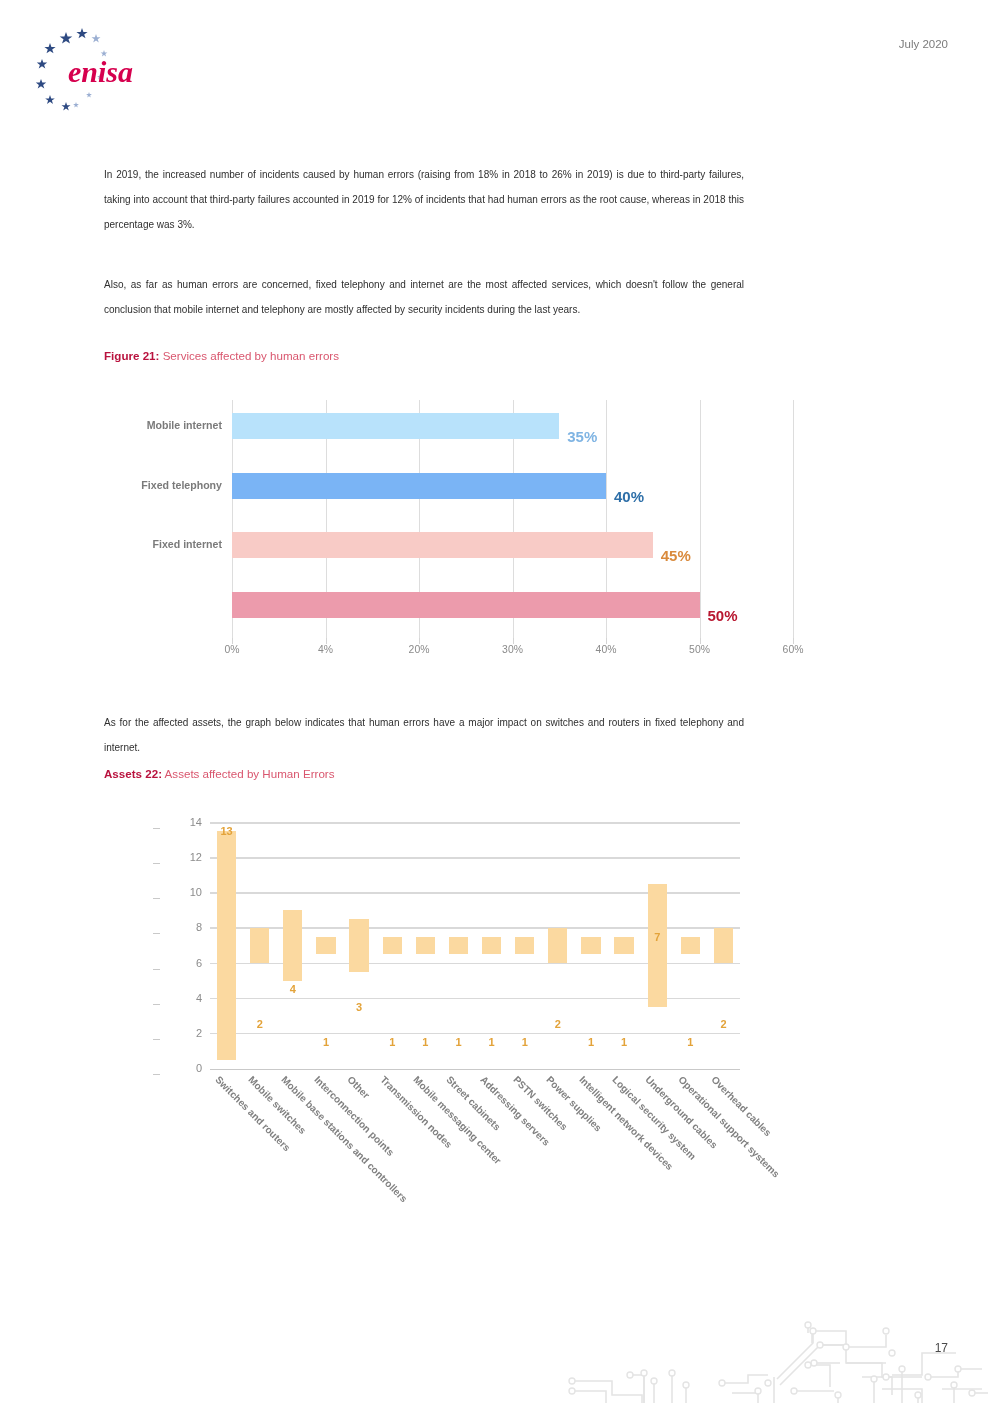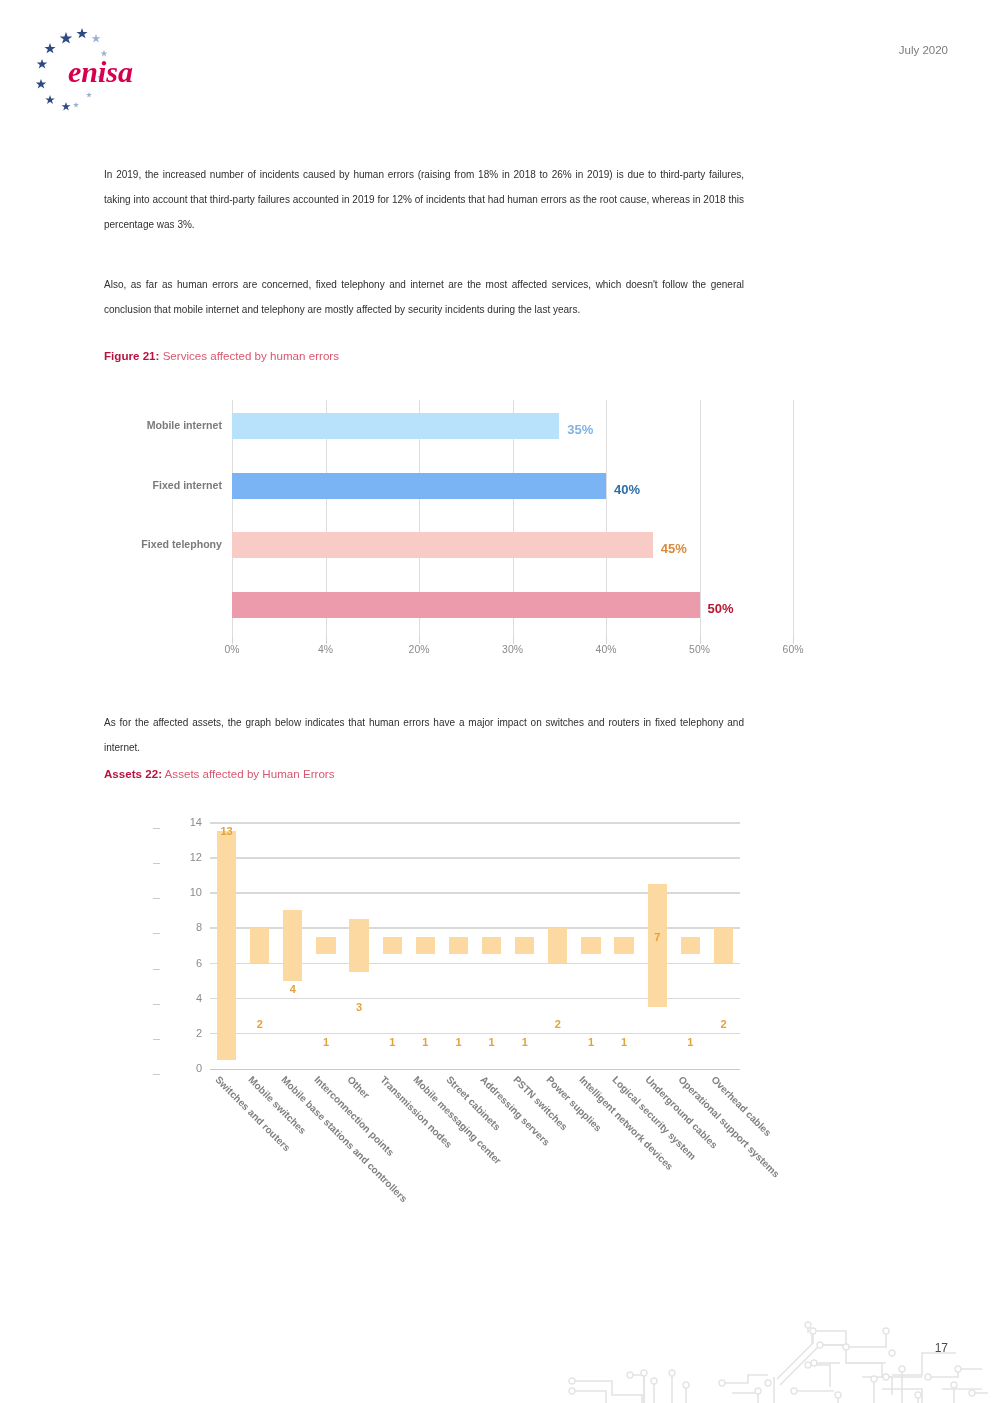--- a/index.html
+++ b/index.html
@@ -23,21 +23,21 @@
   .logo-wrap svg { display:block; }
 
   .header-text {
     position: absolute; right: 44px; top: 28px; text-align: right;
   }
   .doc-title {
     font-size: 17.5px; font-weight: bold; letter-spacing: 0.2px;
     color: #1F4E8C; line-height: 1.15; white-space: nowrap;
   }
   .doc-date {
-    font-size: 11.5px; color: #7b7b7b; margin-top: 16px; line-height:1.2;
+    font-size: 11.5px; color: #7b7b7b; margin-top: 10px; line-height:1.2;
   }
 
   
   .content { position: absolute; left: 0; top: 0; width: 992px; }
   .para {
     position: absolute; left: 104px; width: 640px;
     font-size: 10px; line-height: 25px; color: #2f2f2f;
     text-align: justify;
   }
   #para1 { top: 152px; }
@@ -60,21 +60,21 @@
   }
   .c21-grid-line {
     position: absolute; top: 0; width: 1px; height: 238px; background: #dddddd;
   }
   .c21-rows { position: absolute; left:0; top:0; width:561px; height:238px; }
   .c21-row { position: relative; height: 59.5px; }
   .c21-bar {
     position: absolute; left: 0; top: 13px; height: 26px;
   }
   .c21-val {
-    position: absolute; top: 22px; font-size: 13px; font-weight: bold;
+    position: absolute; top: 28px; font-size: 15px; font-weight: bold;
     white-space: nowrap;
   }
   .c21-cats { position:absolute; left: 0px; top: 8px; width: 222px; height: 238px; }
   .c21-cat-row { position: relative; height: 59.5px; }
   .c21-cat-row span {
     position:absolute; right: 0; top: 19px; font-size: 10.6px; font-weight: bold;
     color: #7a7a7a; white-space: nowrap;
   }
   .c21-tick-label {
     position: absolute; top: 252px; font-size: 10.4px; color: #8a8a8a;
@@ -178,24 +178,24 @@
     <span class="fig-num">Figure 21:</span>
     <span class="fig-txt">Services affected by human errors</span>
   </div>
 
   <div class="chart21">
     <div class="c21-cats" id="c21-cats">
         <div class="c21-cat-row">
           <span>Mobile internet</span>
         </div>
         <div class="c21-cat-row">
+          <span>Fixed telephony</span>
+        </div>
+        <div class="c21-cat-row">
           <span>Fixed internet</span>
-        </div>
-        <div class="c21-cat-row">
-          <span>Fixed telephony</span>
         </div>
       </div>
     <div class="c21-plot" id="c21-plot">
       <div id="c21-gridlines">
           <div class="c21-grid-line" style="left: 0px;"></div>
           <div class="c21-grid-line" style="left: 93.5px;"></div>
           <div class="c21-grid-line" style="left: 187px;"></div>
           <div class="c21-grid-line" style="left: 280.5px;"></div>
           <div class="c21-grid-line" style="left: 374px;"></div>
           <div class="c21-grid-line" style="left: 467.5px;"></div>

